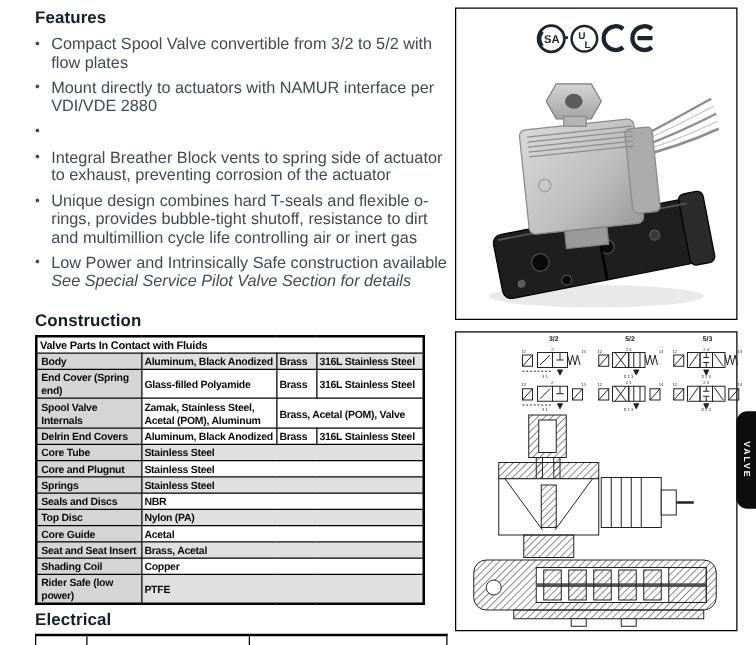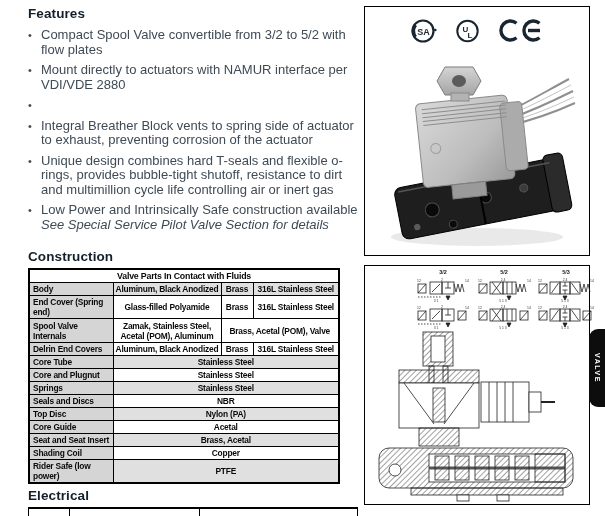--- a/index.html
+++ b/index.html
@@ -14,35 +14,35 @@
   .features ul { list-style:none; margin-top:7px; }
   .features li { display:flex; margin-bottom:6px; }
   .bullet { width:13px; flex:0 0 13px; color:#3f4a55; font-size:11px; line-height:14.5px; }
   .btext { color:#3f4a55; font-size:13px; line-height:14.5px; }
   .note { font-style:italic; display:block; }
 
   .construction { position:absolute; left:28px; top:249px; width:332px; }
   table.parts { border-collapse:collapse; width:310px; margin-top:4px;
                 border:2px solid #000; table-layout:fixed; }
   table.parts td { border:1px solid #000; font-size:8.4px; font-weight:bold; color:#0a0a0a;
-                   text-align:center; padding:1px 2px; height:13px; letter-spacing:-.2px; }
+                   padding:1px 2px; height:13px; letter-spacing:-.2px; }
   table.parts td.lbl { text-align:left; padding-left:3px; background:#d5d5d5; }
   table.parts tr.shade td.val { background:#e0e0e0; }
   table.parts td.hdr { font-size:8.8px; height:13px; background:#fff; }
   table.parts tr.tall td { height:24px; }
 
   .electrical { position:absolute; left:28px; top:488px; width:332px; }
   .etable-sliver { position:relative; margin-top:4px; width:330px; height:12px;
                    border-top:2px solid #000; border-left:1px solid #000; border-right:1px solid #000; }
   .etable-sliver .vline { position:absolute; top:0; bottom:0; width:1px; background:#000; }
 
   
   .photo-box { position:absolute; left:364px; top:6px; width:226px; height:250px;
                border:1px solid #000; background:#fff; }
-  .logos { display:flex; justify-content:center; align-items:center; gap:18px; margin-top:10px; }
+  .logos { display:flex; justify-content:center; align-items:center; margin-top:10px; }
   .photo-art { position:absolute; left:8px; top:42px; }
 
   .diagram-box { position:absolute; left:364px; top:265px; width:226px; height:240px;
                  border:1px solid #000; background:#fff; }
   .symbols { position:absolute; left:50px; top:3px; display:flex; gap:5px; }
   .symcol { display:flex; flex-direction:column; align-items:center; }
   .symlabel { font-size:5.5px; font-weight:bold; color:#222; line-height:7px; }
   .xsection { position:absolute; left:6px; top:64px; }
 
   .valve-tab { position:absolute; left:589px; top:329px; width:16px; height:78px;

